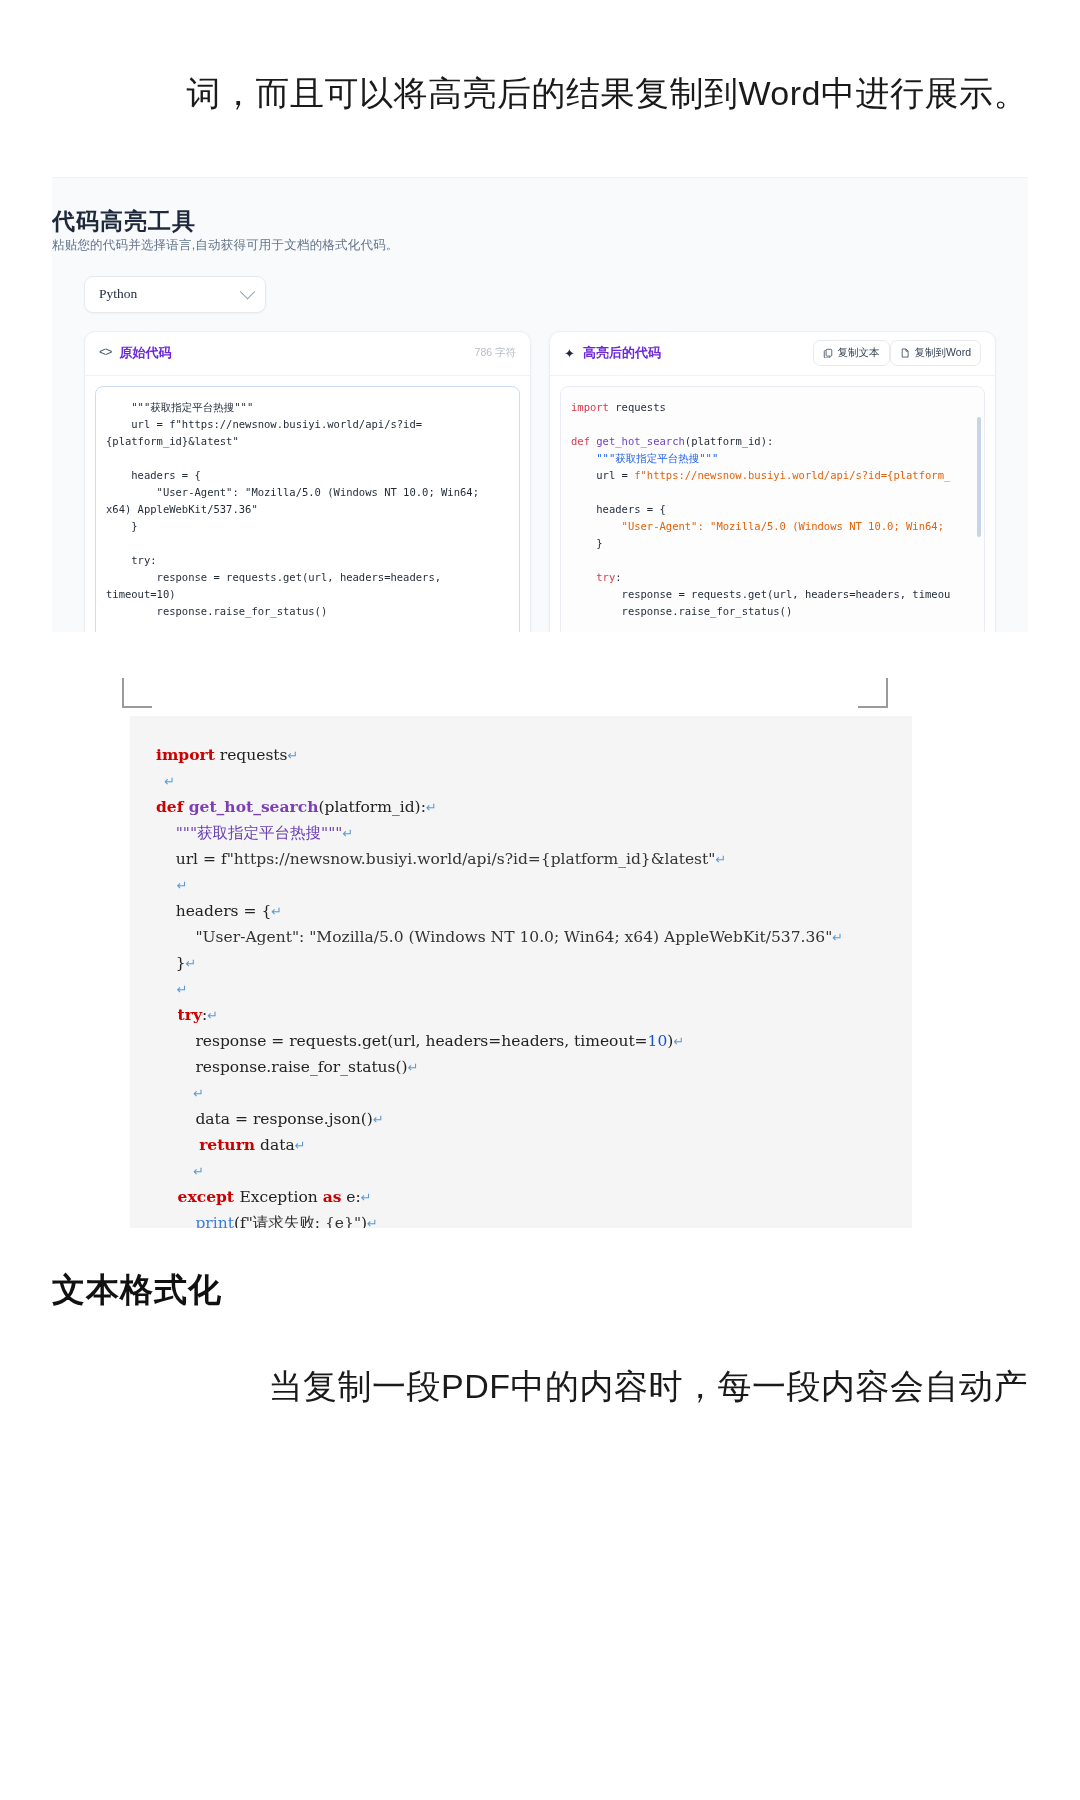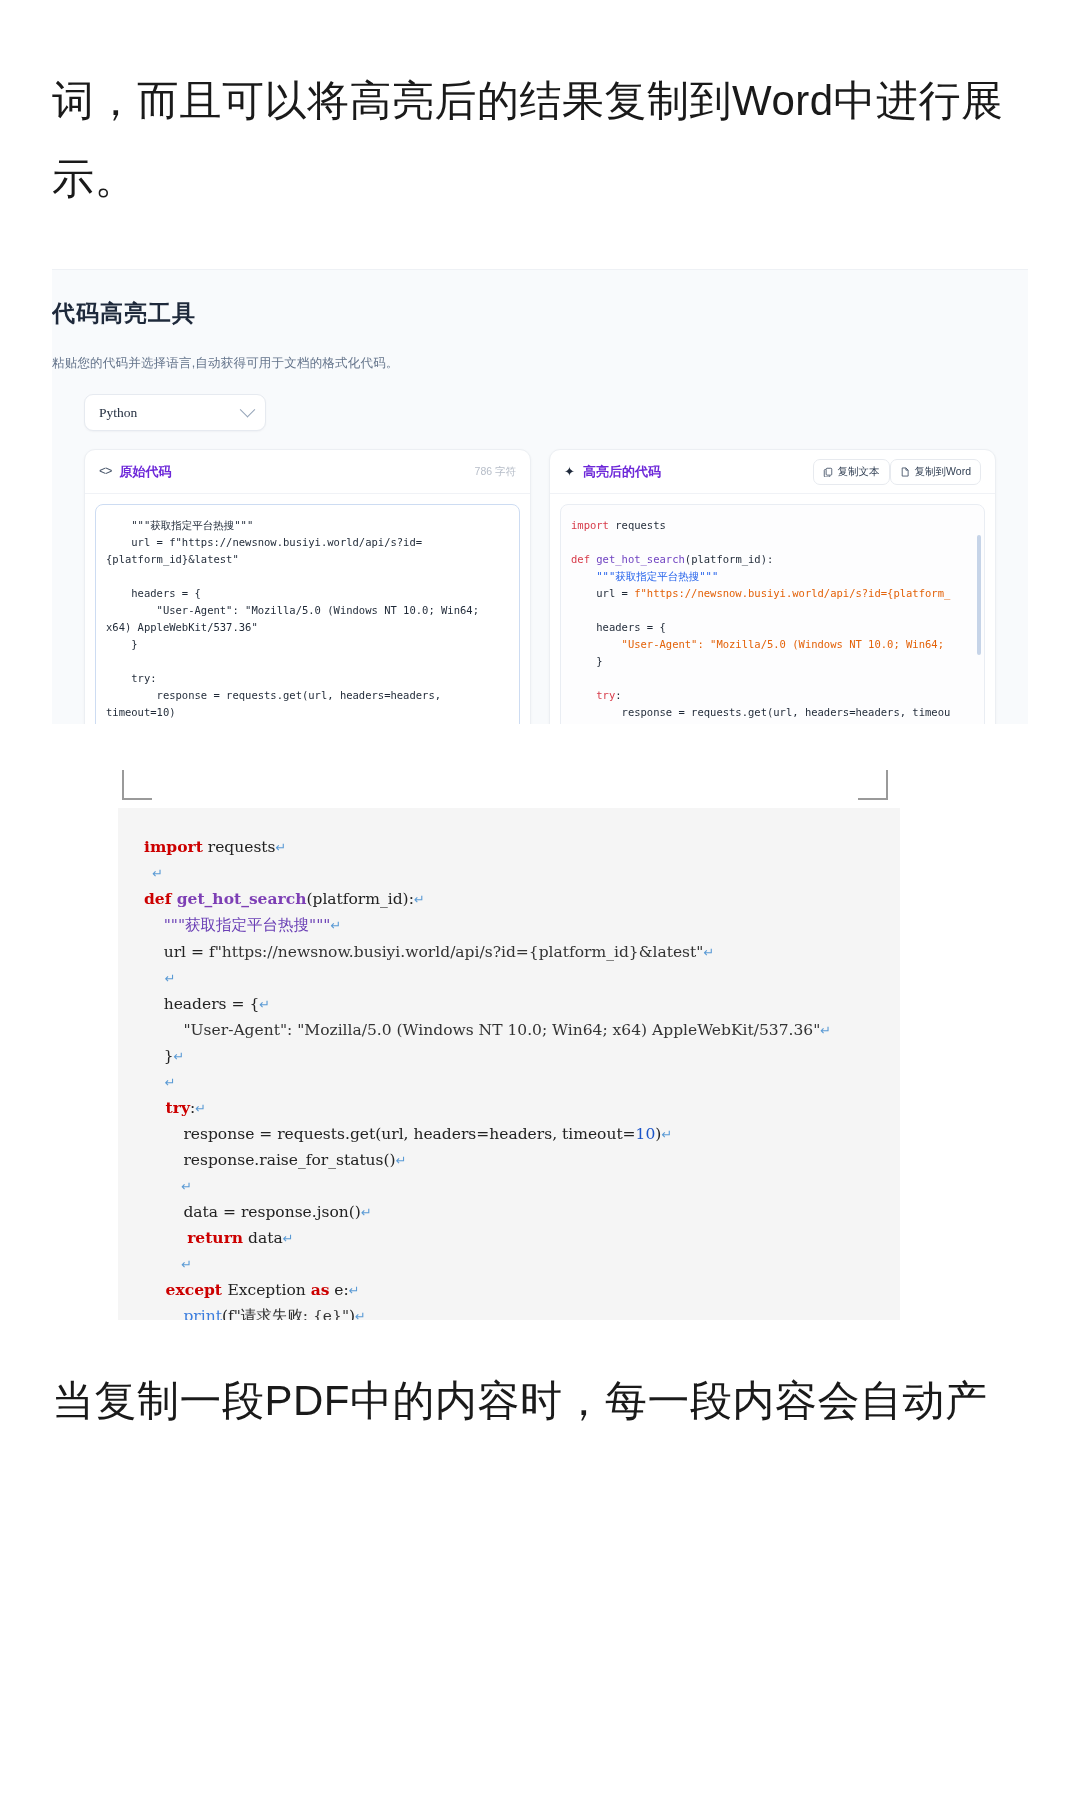--- a/index.html
+++ b/index.html
@@ -8,25 +8,26 @@
     height: 1800px;
     background: #ffffff;
     font-family: "Liberation Sans", "DejaVu Sans", sans-serif;
   }
   body { position: relative; overflow: hidden; }
 
   .article { padding: 0 52px; }
 
   
   .para {
-    font-size: 42px;
+    font-size: 34px;
     line-height: 1.85;
     color: #1a1a1a;
     letter-spacing: 0.5px;
     font-weight: 400;
+    text-align: right;
   }
   .para-top { padding-top: 62px; }
   .section-heading {
     font-size: 33px;
     font-weight: 700;
     color: #111111;
     letter-spacing: 1px;
   }
 
   
@@ -42,21 +43,21 @@
   .shot-header { text-align: left; padding: 28px 0 0 0; }
   .shot-title {
     font-size: 23px;
     font-weight: 700;
     color: #1e293b;
     letter-spacing: 1px;
   }
   .shot-sub {
     font-size: 12.5px;
     color: #64748b;
-    margin-top: 26px;
+    margin-top: 0;
     letter-spacing: 0.2px;
   }
 
   .lang-row { padding: 22px 0 0 32px; font-family: Liberation Serif, serif; }
   .lang-select {
     width: 182px;
     height: 37px;
     background: #ffffff;
     border: 1px solid #e6eaf0;
     border-radius: 9px;
@@ -171,21 +172,21 @@
     height: 560px;
     position: relative;
     background: #ffffff;
     overflow: hidden;
   }
   .crop-mark { position: absolute; width: 30px; height: 30px; }
   .crop-tl { left: 70px;  top: 10px; border-left: 2px solid #9a9a9a; border-bottom: 2px solid #9a9a9a; }
   .crop-tr { right: 140px; top: 10px; border-right: 2px solid #9a9a9a; border-bottom: 2px solid #9a9a9a; }
   .word-code {
     position: absolute;
-    left: 66px; top: 48px;
+    left: 78px; top: 48px;
     width: 782px;
     height: 512px;
     background: #f5f5f5;
     padding: 26px 20px 0 26px;
   }
   pre.wcode {
     font-family: "DejaVu Serif", "Liberation Serif", serif;
     font-size: 15.5px;
     line-height: 1.68;
     color: #222222;
@@ -315,16 +316,17 @@
 <span class="pil">         ↵</span>
 <span>        data = response.json()</span><span class="pil">↵</span>
 <span class="wk">        return</span><span> data</span><span class="pil">↵</span>
 <span class="pil">         ↵</span>
 <span class="wk">    except </span><span>Exception </span><span class="wk">as</span><span> e:</span><span class="pil">↵</span>
 <span class="wfnc">        print</span><span>(f</span><span class="wst">"请求失败: {e}"</span><span>)</span><span class="pil">↵</span>
 </pre>
     </div>
   </div>
 
+  <h2 class="section-heading" style="margin-top:40px;">文本格式化</h2>
 
   <p class="para" style="margin-top:42px;">当复制一段PDF中的内容时，每一段内容会自动产</p>
 
 </div>
 
 </body></html>

